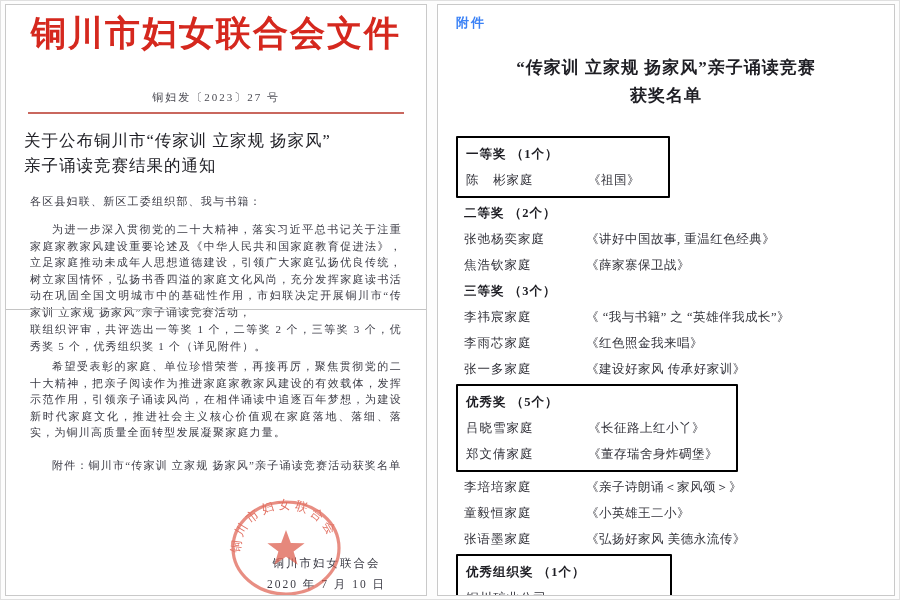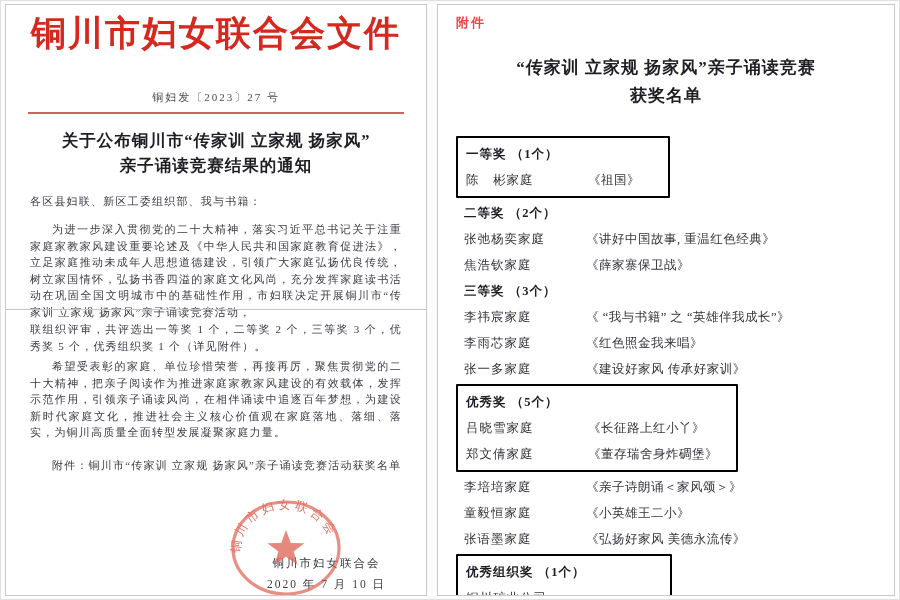--- a/index.html
+++ b/index.html
@@ -23,22 +23,22 @@
   }
   .l-docnum{
     margin-top:36px;text-align:center;color:#4a4a52;
     font-size:11px;letter-spacing:2px;
   }
   .red-rule{
     border:none;border-top:2px solid #c9675e;
     margin:7px 22px 0 22px;
   }
   .l-title{
-    margin:14px 18px 0 18px;text-align:center;color:#1e1e24;
-    font-size:16.5px;font-weight:bold;line-height:1.55;letter-spacing:1px;
+    margin:14px 18px 0 18px;color:#1e1e24;
+    font-size:16.5px;font-weight:normal;line-height:1.55;letter-spacing:1px;
   }
   .l-body{
     margin:12px 24px 0 24px;color:#3a3a44;font-size:11px;
     line-height:16.5px;letter-spacing:1.2px;text-align:justify;
   }
   .l-body.indent{text-indent:2em;}
   .l-salutation{margin-top:14px;}
   .stitch-line{
     position:absolute;left:0;right:0;top:304px;height:0;
     border-top:1px solid #c4c4c4;
@@ -53,21 +53,21 @@
   .attach-note .text{flex:1;}
   .l-sig{
     position:absolute;right:40px;top:548px;text-align:center;
     color:#3a3a44;font-size:11.5px;letter-spacing:2px;line-height:21px;
   }
   .seal{position:absolute;left:222px;top:492px;opacity:.85;}
 
   
   .r-attach-label{
     margin:9px 0 0 18px;font-size:13px;font-weight:bold;
-    color:#ef4444;letter-spacing:2px;
+    color:#3b82f6;letter-spacing:2px;
   }
   .r-title{
     margin:22px 12px 0 12px;text-align:center;color:#1e1e24;
     font-size:17px;font-weight:bold;line-height:1.65;letter-spacing:1px;
   }
   .award-list{margin:26px 30px 0 26px;color:#33333b;font-size:12.5px;}
   .award-section{margin:0;}
   .section-heading{
     font-weight:bold;color:#1e1e24;height:26px;line-height:26px;
     letter-spacing:1px;

